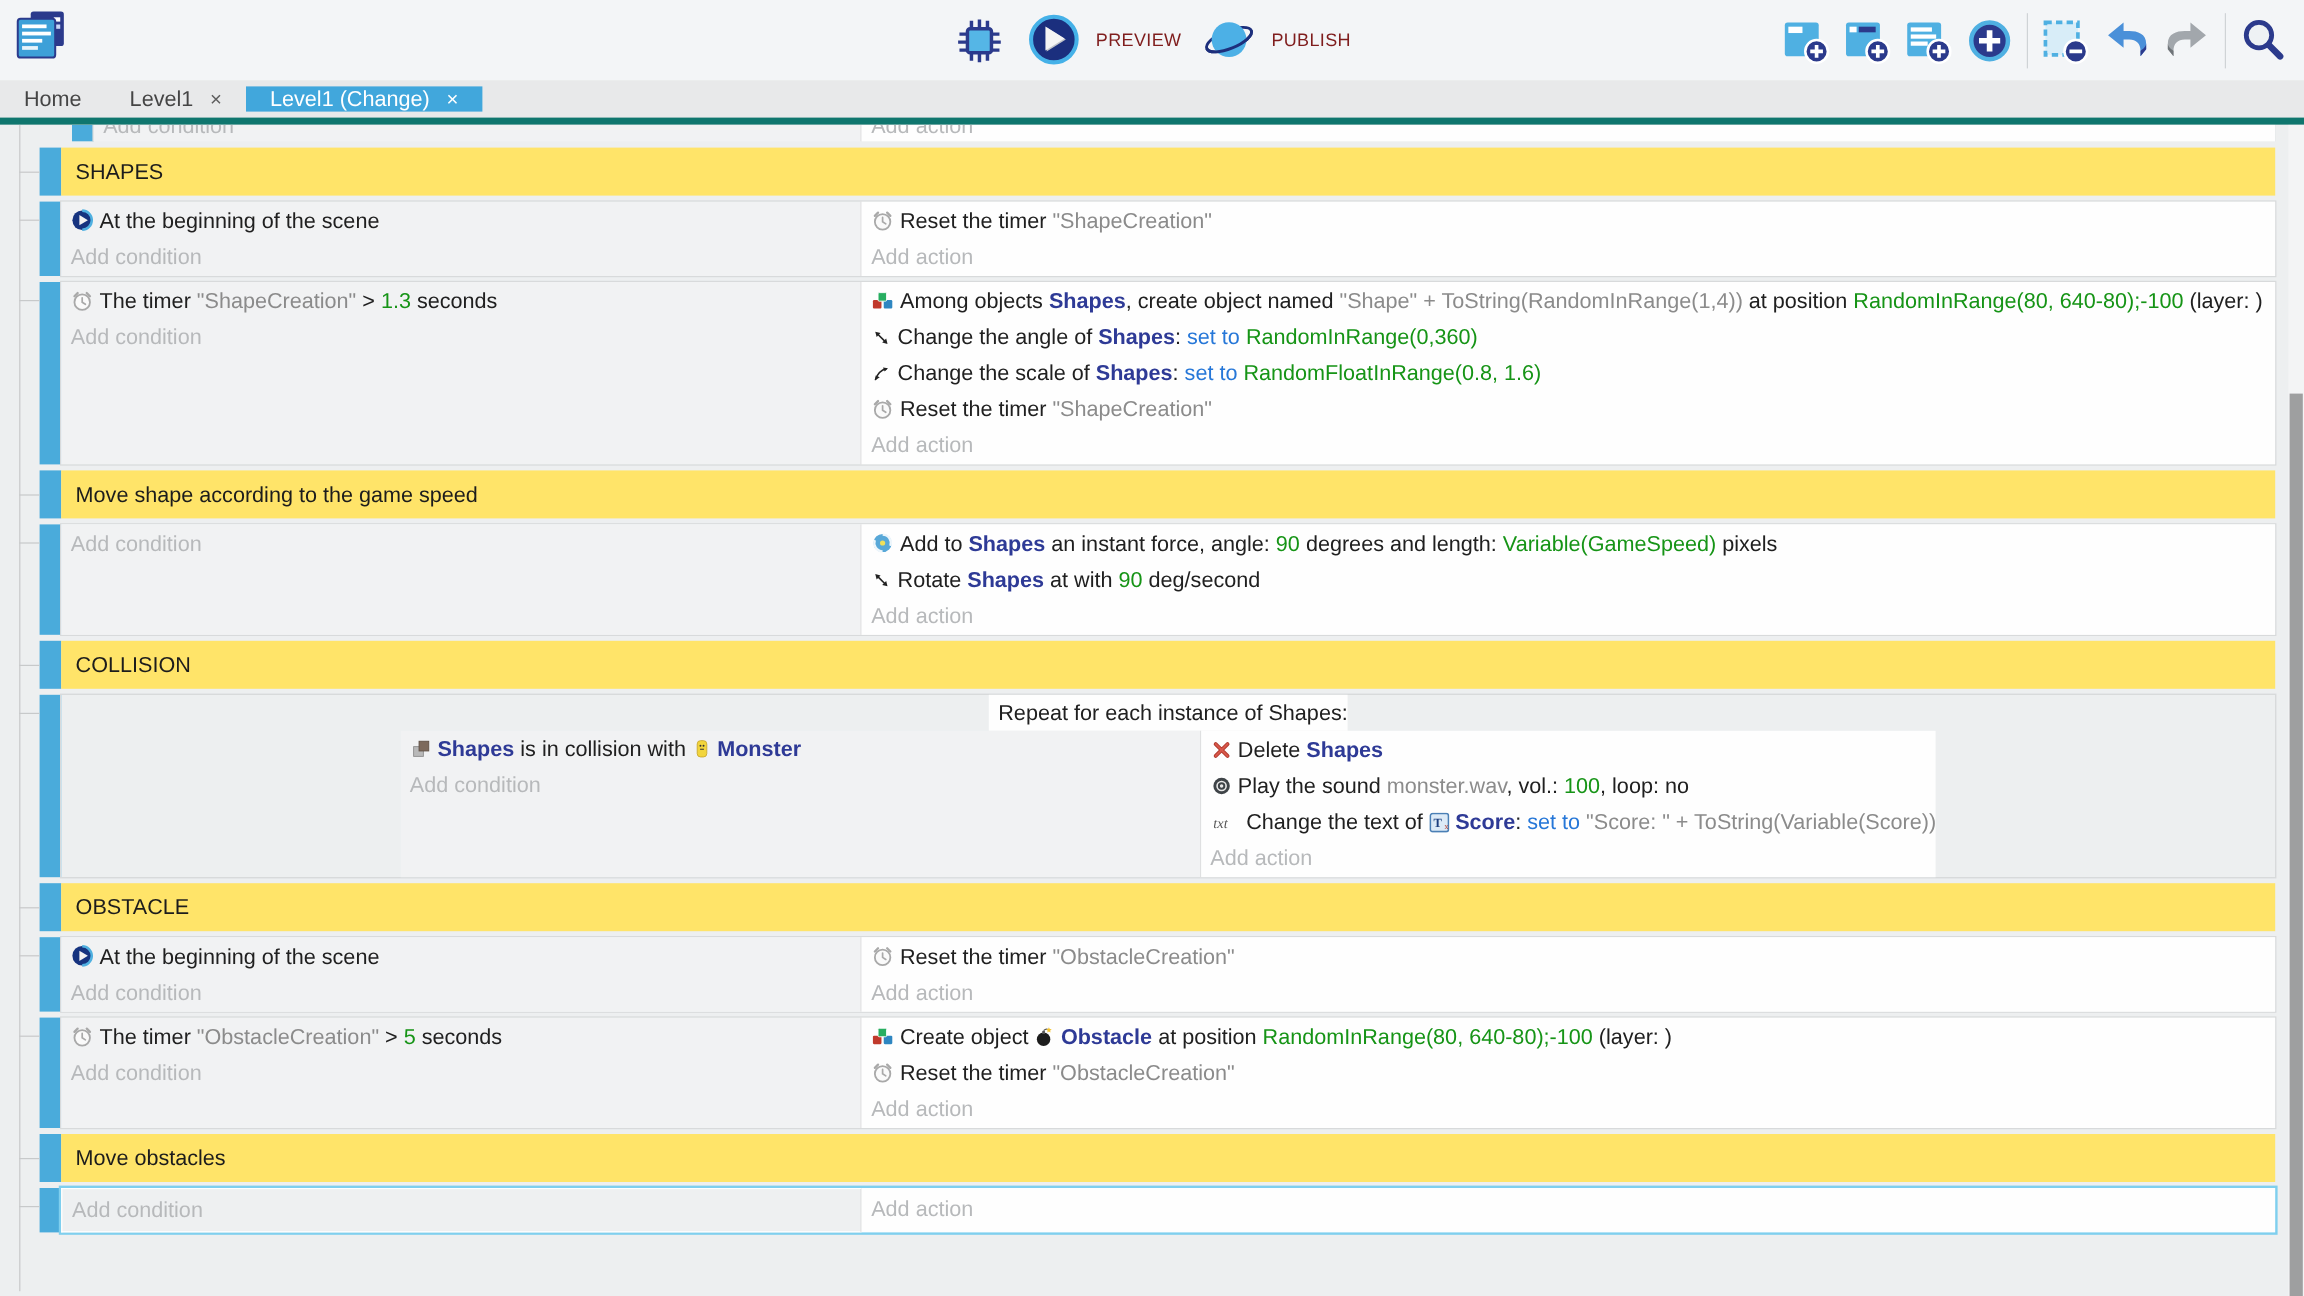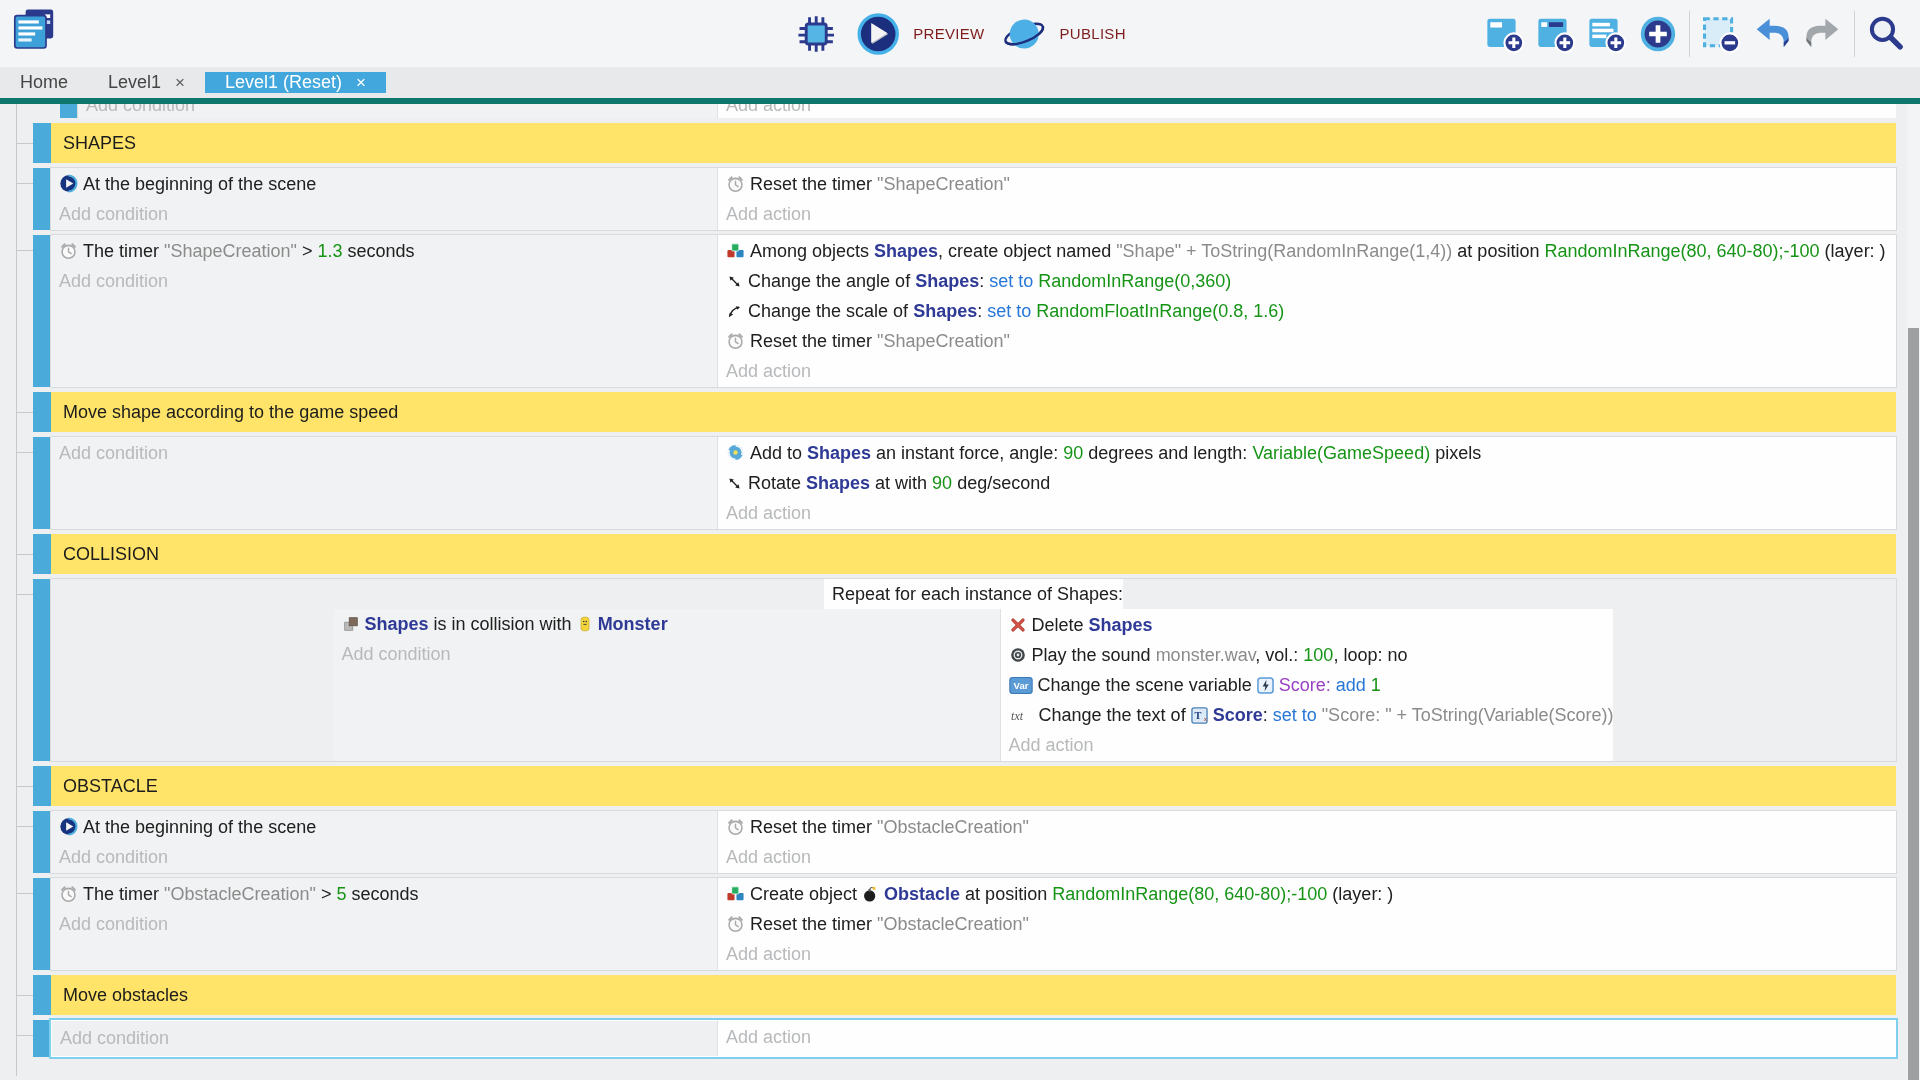--- a/index.html
+++ b/index.html
@@ -201,21 +201,21 @@
 
 <div class="tabbar" id="tabbar">
     <div class="tab">
       <span>Home</span>
     </div>
     <div class="tab">
       <span>Level1</span>
       <span class="tab-close">×</span>
     </div>
     <div class="tab active">
-      <span>Level1 (Reset)</span>
+      <span>Level1 (Change)</span>
       <span class="tab-close">×</span>
     </div>
   </div>
 
 <div class="events" id="events">
   <div class="rail"></div>
   <div id="rows">
       <div class="row event clipped">
         <div class="handle"></div>
         <div class="cells">
@@ -344,27 +344,20 @@
             <div class="act-cell">
               <div class="line"><span class="icon"><svg viewBox="0 0 20 20" width="18" height="18">
                     <path d="M4.5 4.5 L15.5 15.5 M15.5 4.5 L4.5 15.5" stroke="#b03a2e" stroke-width="3.6" stroke-linecap="round"></path>
                     <path d="M4.5 4.5 L15.5 15.5 M15.5 4.5 L4.5 15.5" stroke="#d8574a" stroke-width="1.8" stroke-linecap="round"></path>
                   </svg></span><span class="seg-plain">Delete </span><span class="seg-object">Shapes</span></div>
               <div class="line"><span class="icon"><svg viewBox="0 0 20 20" width="18" height="18">
                     <circle cx="10" cy="10" r="7.6" fill="#3f4448"></circle>
                     <circle cx="10" cy="10" r="4.2" fill="none" stroke="#e8e8e8" stroke-width="1.5"></circle>
                     <circle cx="10" cy="10" r="1.6" fill="#e8e8e8"></circle>
                   </svg></span><span class="seg-plain">Play the sound </span><span class="seg-string">monster.wav</span><span class="seg-plain">, vol.: </span><span class="seg-value">100</span><span class="seg-plain">, loop: </span><span class="seg-plain">no</span></div>
-              <div class="line"><span class="icon"><svg viewBox="0 0 22 16" width="24" height="17">
-                    <rect x="0.5" y="0.5" width="21" height="15" rx="2.5" fill="#5b9bd5" stroke="#3a78b5"></rect>
-                    <text x="11" y="11.5" font-size="9" fill="#fff" text-anchor="middle" font-weight="bold" font-family="sans-serif">Var</text>
-                  </svg></span><span class="seg-plain">Change the scene variable </span><span class="icon"><svg viewBox="0 0 18 18" width="17" height="17">
-                    <rect x="1" y="1" width="16" height="16" rx="3" fill="#eaf3fb" stroke="#5b9bd5" stroke-width="1.6"></rect>
-                    <polygon points="10,3 6,10 8.8,10 8,15 12.5,8 9.6,8" fill="#2c3e50"></polygon>
-                  </svg></span><span class="seg-variable">Score:</span><span class="seg-plain"> </span><span class="seg-keyword">add</span><span class="seg-plain"> </span><span class="seg-value">1</span></div>
               <div class="line"><span class="icon"><svg viewBox="0 0 24 16" width="25" height="17">
                     <text x="2" y="12.5" font-size="11.5" font-style="italic" fill="#555" font-family="serif">txt</text>
                   </svg></span><span class="seg-plain">Change the text of </span><span class="icon"><svg viewBox="0 0 18 18" width="17" height="17">
                     <rect x="1" y="1" width="16" height="16" rx="2" fill="#dceaf7" stroke="#4a7fb5" stroke-width="1.4"></rect>
                     <text x="7.5" y="13" font-size="11" font-weight="bold" fill="#1c3f7f" text-anchor="middle" font-family="serif">T</text>
                     <text x="13.5" y="14.5" font-size="7" fill="#b03a2e" font-family="serif">x</text>
                   </svg></span><span class="seg-object">Score</span><span class="seg-plain">: </span><span class="seg-keyword">set to</span><span class="seg-plain"> </span><span class="seg-string">"Score: " + ToString(Variable(Score))</span></div>
               <div class="line"><span class="seg-placeholder">Add action</span></div>
             </div>
           </div>

